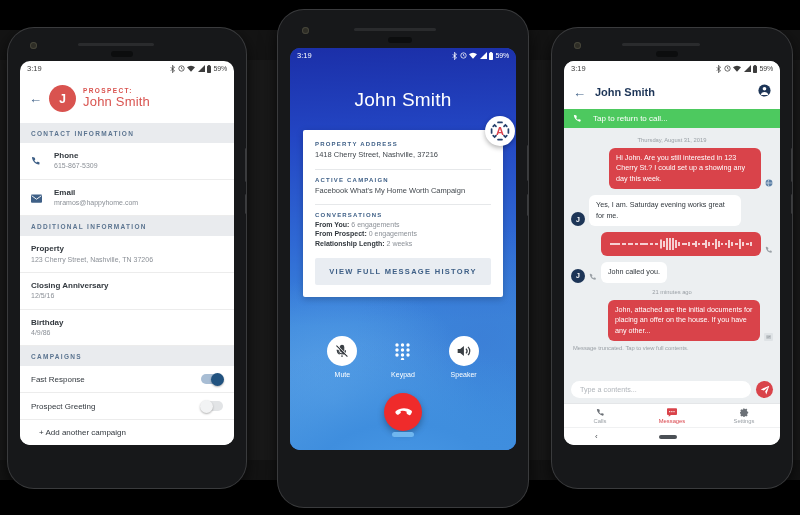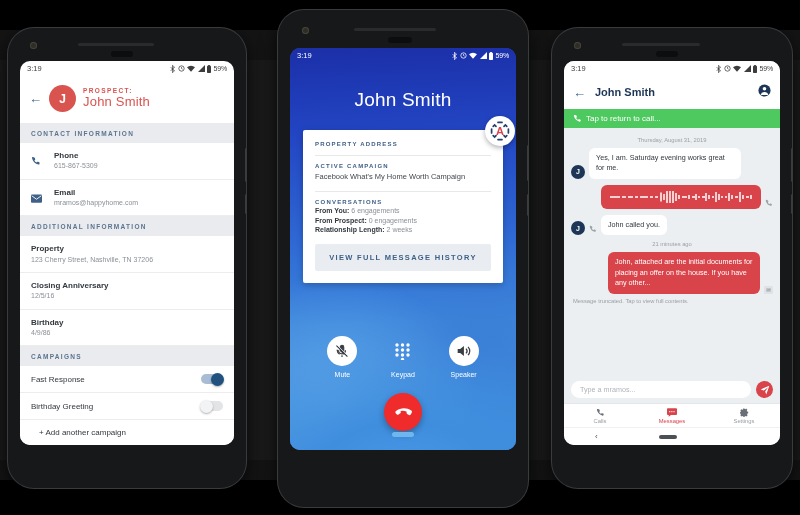--- a/index.html
+++ b/index.html
@@ -171,21 +171,21 @@
 
   
   #p3 { left: 552px; top: 28px; width: 240px; height: 460px; }
   #p3 .screen { left: 12px; top: 33px; width: 216px; height: 384px; background: #eceff1; }
   .msg-head {
     display: flex; align-items: center; gap: 9px;
     background: #fff; padding: 7px 9px 8px;
   }
   .msg-title { font-size: 11px; color: #1d3557; font-weight: bold; flex: 1; }
   .return-bar {
-    display: flex; align-items: center; gap: 4px;
+    display: flex; align-items: center; gap: 11px;
     background: #4dc95f; color: #fff; font-size: 8px; padding: 5px 9px;
   }
   .thread { padding: 5px 7px 0; }
   .day-stamp { text-align: center; font-size: 5.8px; color: #9aa0a6; margin: 4px 0 5px; }
   .time-stamp { text-align: center; font-size: 5.8px; color: #9aa0a6; margin: 4px 0 5px; }
   .bubble-row { display: flex; align-items: flex-end; gap: 4px; margin-bottom: 6px; }
   .bubble-row.out { justify-content: flex-end; }
   .b-avatar {
     width: 14px; height: 14px; border-radius: 50%; background: #1d3557;
     color: #fff; font-size: 7px; font-weight: bold; flex: none;
@@ -330,21 +330,21 @@
       </div>
 
       <div class="sec-head">CAMPAIGNS</div>
       <div class="toggle-row">
         <span class="toggle-label">Fast Response</span>
         <span class="toggle on">
             <span class="knob"></span>
           </span>
       </div>
       <div class="toggle-row">
-        <span class="toggle-label">Birthday Greeting</span>
+        <span class="toggle-label">Prospect Greeting</span>
         <span class="toggle off">
             <span class="knob"></span>
           </span>
       </div>
       <div class="add-row">+ Add another campaign</div>
     </div>
   </div>
 
   <div class="phone" id="p2">
     <div class="cam" style="left:24px; top:17px;"></div>
@@ -393,20 +393,21 @@
                 <path d="M16 16.6 17.4 18 18.8 16.6"></path>
               <path d="M3.6 10v4"></path>
                 <path d="M20.4 10v4"></path>
               <path d="M10 3.4h4"></path>
                 <path d="M10 20.6h4"></path>
             </g>
             <text x="12" y="16" text-anchor="middle" font-family="Liberation Sans, sans-serif" font-size="11" font-weight="bold" fill="#d9434f">A</text>
           </svg>
         </div>
         <div class="ic-label">PROPERTY ADDRESS</div>
+        <div class="ic-val">1418 Cherry Street, Nashville, 37216</div>
         <div class="ic-div"></div>
         <div class="ic-label">ACTIVE CAMPAIGN</div>
         <div class="ic-val">Facebook What's My Home Worth Campaign</div>
         <div class="ic-div"></div>
         <div class="ic-label">CONVERSATIONS</div>
         <div class="ic-stat">
           <b>From You:</b>
           <span>6 engagements</span>
         </div>
         <div class="ic-stat">
@@ -523,20 +524,29 @@
       <div class="return-bar">
         <svg width="9" height="9" viewBox="0 0 16 16">
             <path d="M3 1.6c-.9 0-1.6.8-1.4 1.7.9 5.3 5 9.4 10.3 10.3.9.2 1.7-.5 1.7-1.4v-1.4c0-.6-.4-1.1-1-1.2l-2-.4c-.5-.1-1 .1-1.2.5l-.5.8A9.3 9.3 0 0 1 5.4 7l.8-.5c.4-.3.6-.8.5-1.2l-.4-2c-.1-.6-.6-1-1.2-1Z" fill="#fff"></path>
           </svg>
         <span>Tap to return to call...</span>
       </div>
 
       <div class="thread">
         <div class="day-stamp">Thursday, August 31, 2019</div>
 
+        <div class="bubble-row out">
+          <div class="bubble out">Hi John. Are you still interested in 123 Cherry St.? I could set up a showing any day this week.</div>
+          <span class="mini-ico">
+            <svg width="8" height="8" viewBox="0 0 12 12">
+                <circle cx="6" cy="6" r="5.2" fill="#5b7fa6"></circle>
+                <path d="M6 .8c-2 2.6-2 7.8 0 10.4M.8 6h10.4" stroke="#fff" stroke-width=".8" fill="none"></path>
+              </svg>
+          </span>
+        </div>
 
         <div class="bubble-row">
           <div class="b-avatar">J</div>
           <div class="bubble in">Yes, I am. Saturday evening works great for me.</div>
         </div>
 
         <div class="bubble-row out">
           <div class="wave-bubble">
             <svg width="146" height="14" viewBox="0 0 146 14">
               <g stroke="#fff" stroke-width="1.5" stroke-linecap="butt">
@@ -565,21 +575,21 @@
         <div class="time-stamp">21 minutes ago</div>
 
         <div class="bubble-row out">
           <div class="bubble out">John, attached are the initial documents for placing an offer on the house. If you have any other...</div>
           <span class="mini-sq">✉</span>
         </div>
         <div class="truncated">Message truncated. Tap to view full contents.</div>
       </div>
 
       <div class="composer">
-        <div class="input-pill">Type a mramos...</div>
+        <div class="input-pill">Type a contents...</div>
         <div class="send-btn">
           <svg width="10" height="10" viewBox="0 0 14 14">
               <path d="M13 1 1 6.2l4.3 1.6L11.4 3 7.2 9.1l1.6 4.2Z" fill="#fff"></path>
             </svg>
         </div>
       </div>
 
       <div class="tabbar">
         <div class="tab">
           <svg width="9" height="9" viewBox="0 0 16 16">

